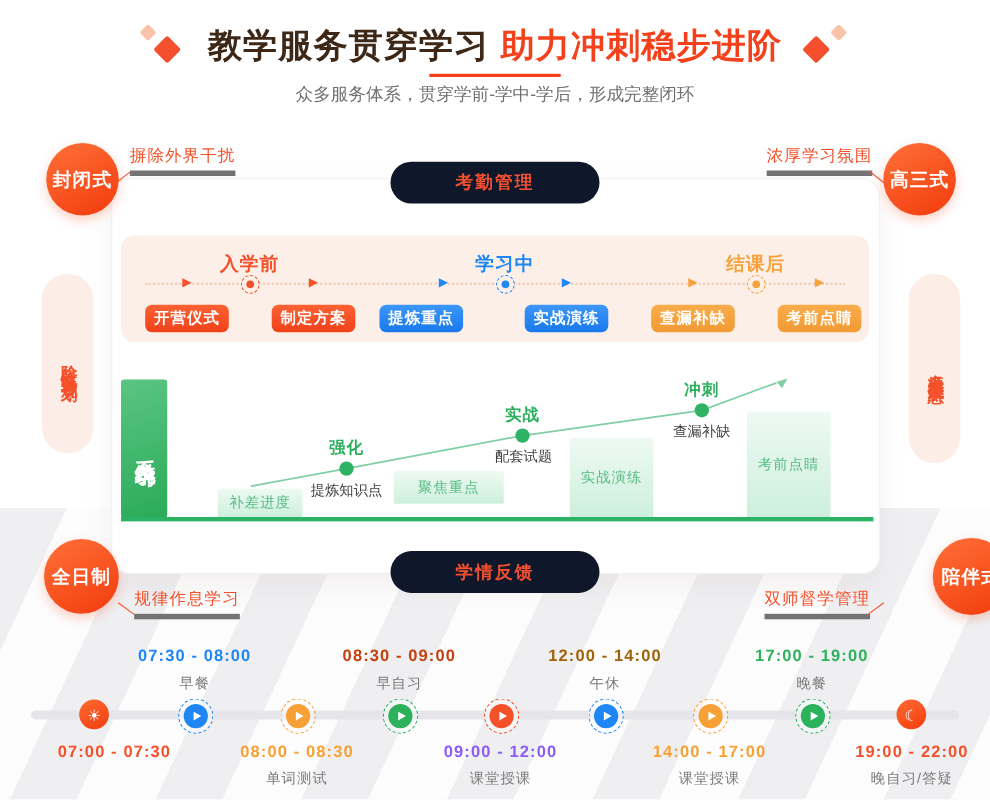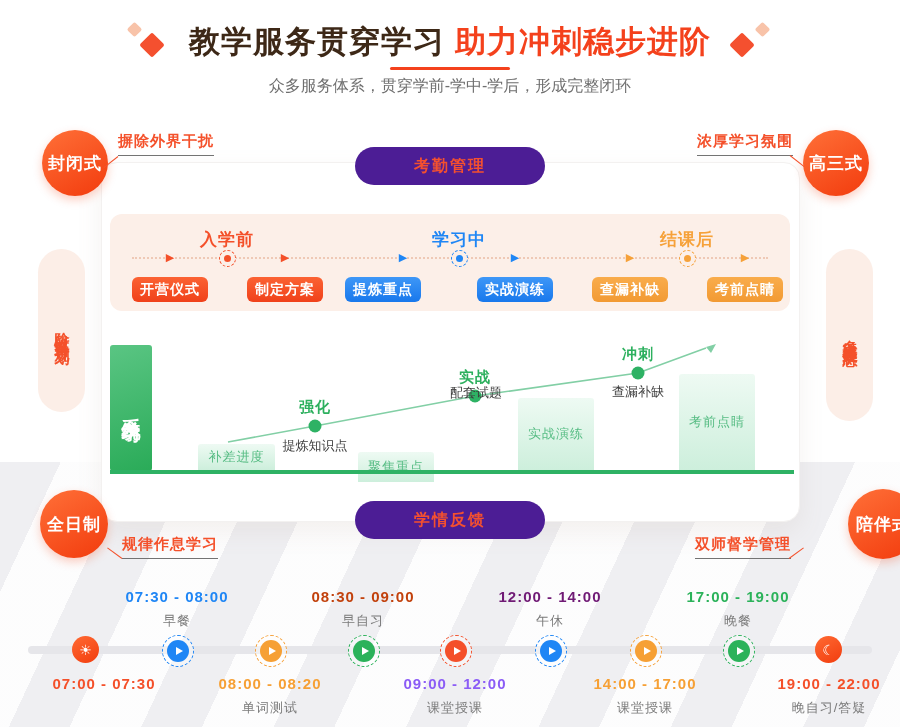--- a/index.html
+++ b/index.html
@@ -19,36 +19,36 @@
   .diamond-group .d-big{width:18px;height:18px;background:#F4502F;left:16px;top:16px;}
   .diamond-group .d-small{width:11px;height:11px;background:#F8C3A9;left:2px;top:4px;}
   .diamond-group.right .d-big{left:4px;top:16px;}
   .diamond-group.right .d-small{left:28px;top:4px;}
   .title-underline{position:absolute;top:67px;left:390px;width:120px;height:3px;background:#F4411C;border-radius:2px;}
   .subtitle{position:absolute;top:76px;left:0;width:900px;margin:0;text-align:center;font-size:16px;color:#6F6F6F;}
   
   .card{position:absolute;left:101px;top:162px;width:697px;height:358px;background:#fff;border:1px solid #F3F1F0;
         border-radius:16px;box-shadow:0 10px 26px rgba(160,130,110,.10);z-index:1;}
   
-  .pill{position:absolute;left:355px;width:190px;height:38px;border-radius:19px;background:#4c1d95;
+  .pill{position:absolute;left:355px;width:190px;height:38px;border-radius:19px;background:#0f172a;
         color:#F4502F;font-weight:bold;font-size:16px;display:flex;align-items:center;justify-content:center;
         letter-spacing:2px;z-index:4;}
   .pill.top{top:147px;}
   .pill.bottom{top:501px;}
   
   .circle{position:absolute;border-radius:50%;background:linear-gradient(150deg,#FF7038,#F23B0D);
           color:#fff;font-weight:bold;font-size:17px;display:flex;align-items:center;justify-content:center;
           letter-spacing:1px;z-index:5;box-shadow:0 4px 10px rgba(244,62,15,.25);}
   .circle.tl{left:42px;top:130px;width:66px;height:66px;}
   .circle.tr{left:803px;top:130px;width:66px;height:66px;}
   .circle.bl{left:40px;top:490px;width:68px;height:68px;}
   .circle.br{left:848px;top:489px;width:70px;height:70px;}
   
-  .note{position:absolute;color:#F4512B;font-size:15px;font-weight:bold;padding-bottom:4px;
-        border-bottom:1px solid #737373;z-index:5;letter-spacing:1px;}
+  .note{position:absolute;color:#F4512B;font-size:15px;font-weight:normal;padding-bottom:4px;
+        border-bottom:5px solid #737373;z-index:5;letter-spacing:1px;}
   .note.tl{left:118px;top:132px;}
   .note.tr{left:697px;top:132px;}
   .note.bl{left:122px;top:535px;}
   .note.br{left:695px;top:535px;}
   .connector{position:absolute;width:18px;height:0;border-top:1px solid #F4512B;z-index:5;}
   .connector.tl{left:100px;top:156px;transform:rotate(-38deg);transform-origin:right center;}
   .connector.tr{left:790px;top:155px;transform:rotate(38deg);transform-origin:left center;}
   .connector.bl{left:104px;top:558px;transform:rotate(36deg);transform-origin:right center;}
   .connector.br{left:789px;top:558px;transform:rotate(-36deg);transform-origin:left center;}
   
@@ -167,34 +167,34 @@
   <button class="chip red" style="left:170px">开营仪式</button>
   <button class="chip red" style="left:285px">制定方案</button>
   <button class="chip blue" style="left:383px">提炼重点</button>
   <button class="chip blue" style="left:515px">实战演练</button>
   <button class="chip amber" style="left:630px">查漏补缺</button>
   <button class="chip amber" style="left:745px">考前点睛</button>
 
   <div class="sys-block">系统学习</div>
   <div class="baseline"></div>
   <div class="gbar" style="left:198px;top:444px;width:77px;height:26px">补差进度</div>
-  <div class="gbar" style="left:358px;top:452px;width:76px;height:30px">聚焦重点</div>
+  <div class="gbar" style="left:358px;top:428px;width:100px;height:30px">聚焦重点</div>
   <div class="gbar" style="left:518px;top:398px;width:76px;height:72px">实战演练</div>
   <div class="gbar" style="left:679px;top:374px;width:76px;height:96px">考前点睛</div>
   <svg class="trend-svg" viewBox="0 0 900 727">
     <polyline points="228,442 315,426 475,396 638,373 706,348" fill="none" stroke="#82CFA5" stroke-width="1.6"></polyline>
     <polygon points="716,344 706,347 711,353" fill="#82CFA5"></polygon>
     <circle cx="315" cy="426" r="6.5" fill="#2EB264"></circle>
     <circle cx="475" cy="396" r="6.5" fill="#2EB264"></circle>
     <circle cx="638" cy="373" r="6.5" fill="#2EB264"></circle>
   </svg>
   <span class="mile-title" style="left:315px;top:398px">强化</span>
   <span class="mile-sub" style="left:315px;top:437px">提炼知识点</span>
   <span class="mile-title" style="left:475px;top:368px">实战</span>
-  <span class="mile-sub" style="left:476px;top:384px">配套试题</span>
+  <span class="mile-sub" style="left:476px;top:406px">配套试题</span>
   <span class="mile-title" style="left:638px;top:345px">冲刺</span>
   <span class="mile-sub" style="left:638px;top:383px">查漏补缺</span>
 
   <div class="sched-bar"></div>
   <div class="icon-solid" style="left:86px">☀</div>
   <div class="icon-play c-blue" style="left:177px">
       <span class="core">
         <span class="tri"></span>
       </span>
     </div>
@@ -232,33 +232,33 @@
 
   <div class="sched-item above" style="left:177px">
     <div class="sched-time" style="color: rgb(31, 134, 245);">07:30 - 08:00</div>
     <div class="sched-label">早餐</div>
   </div>
   <div class="sched-item above" style="left:363px">
     <div class="sched-time" style="color: #c2410c;">08:30 - 09:00</div>
     <div class="sched-label">早自习</div>
   </div>
   <div class="sched-item above" style="left:550px">
-    <div class="sched-time" style="color: #701a75;">12:00 - 14:00</div>
+    <div class="sched-time" style="color: #a16207;">12:00 - 14:00</div>
     <div class="sched-label">午休</div>
   </div>
   <div class="sched-item above" style="left:738px">
     <div class="sched-time" style="color: rgb(43, 178, 90);">17:00 - 19:00</div>
     <div class="sched-label">晚餐</div>
   </div>
 
   <div class="sched-item below" style="left:104px">
     <div class="sched-time" style="color: rgb(244, 80, 42);">07:00 - 07:30</div>
   </div>
   <div class="sched-item below" style="left:270px">
-    <div class="sched-time" style="color: rgb(246, 160, 53);">08:00 - 08:20</div>
+    <div class="sched-time" style="color: rgb(246, 160, 53);">08:00 - 08:30</div>
     <div class="sched-label">单词测试</div>
   </div>
   <div class="sched-item below" style="left:455px">
     <div class="sched-time" style="color: #8b5cf6;">09:00 - 12:00</div>
     <div class="sched-label">课堂授课</div>
   </div>
   <div class="sched-item below" style="left:645px">
     <div class="sched-time" style="color: rgb(246, 160, 53);">14:00 - 17:00</div>
     <div class="sched-label">课堂授课</div>
   </div>

